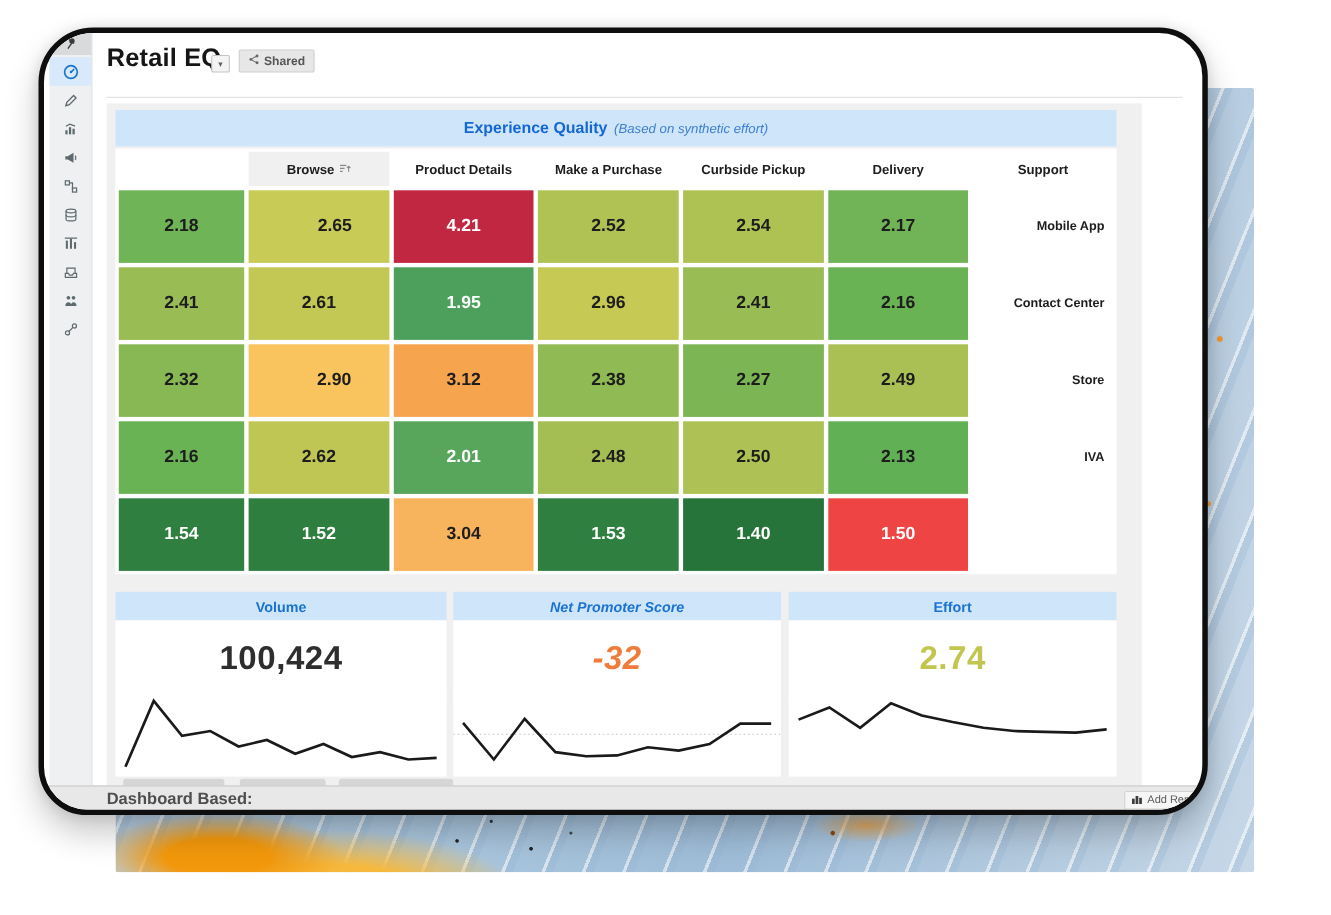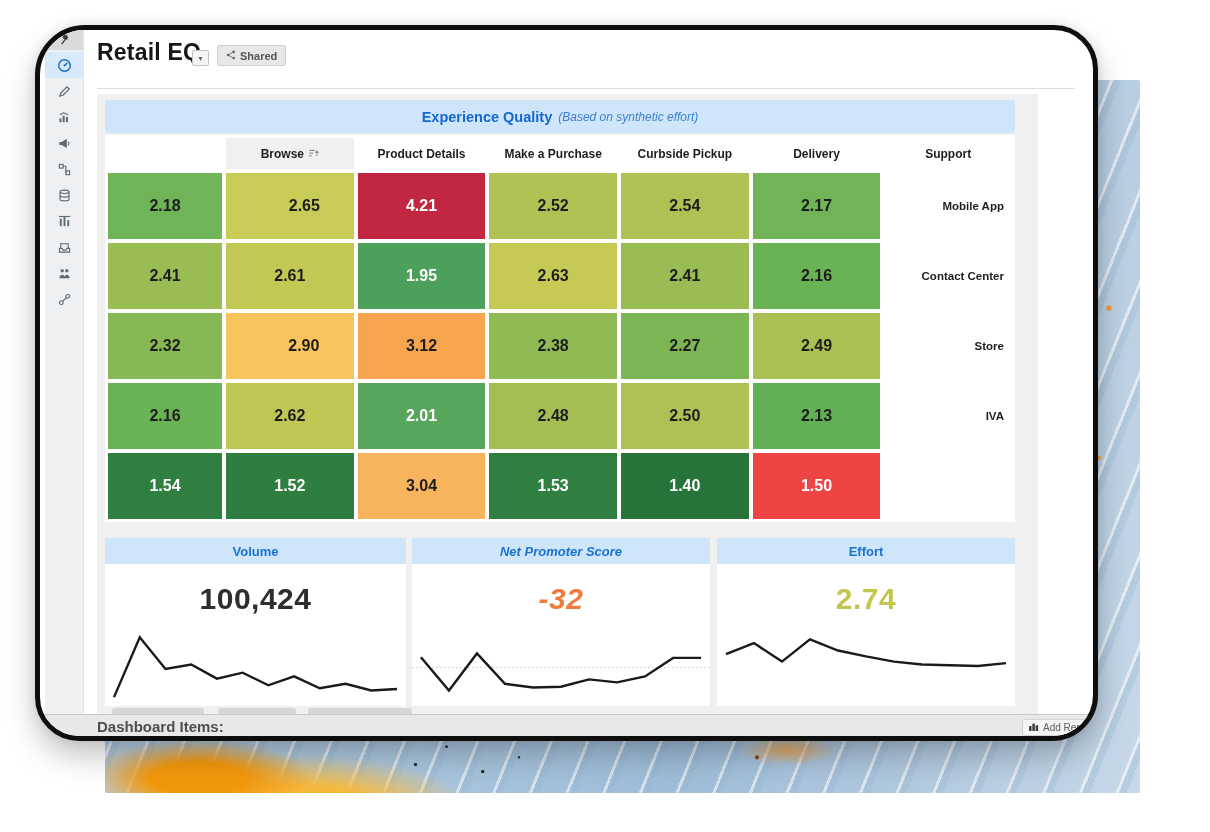--- a/index.html
+++ b/index.html
@@ -226,21 +226,21 @@
         <div class="hm-cell" style="background: rgb(111, 180, 87); color: rgb(29, 29, 29);">2.18</div>
         <div class="hm-cell" style="background: rgb(200, 203, 85); color: rgb(29, 29, 29); padding-left: 29px;">2.65</div>
         <div class="hm-cell" style="background: rgb(194, 39, 66); color: rgb(255, 255, 255);">4.21</div>
         <div class="hm-cell" style="background: rgb(177, 194, 84); color: rgb(29, 29, 29);">2.52</div>
         <div class="hm-cell" style="background: rgb(173, 194, 83); color: rgb(29, 29, 29);">2.54</div>
         <div class="hm-cell" style="background: rgb(112, 180, 87); color: rgb(29, 29, 29);">2.17</div>
         <div class="hm-rowlabel">Mobile App</div>
         <div class="hm-cell" style="background: rgb(154, 188, 85); color: rgb(29, 29, 29);">2.41</div>
         <div class="hm-cell" style="background: rgb(195, 200, 84); color: rgb(29, 29, 29);">2.61</div>
         <div class="hm-cell" style="background: rgb(77, 160, 91); color: rgb(255, 255, 255);">1.95</div>
-        <div class="hm-cell" style="background: rgb(198, 201, 84); color: rgb(29, 29, 29);">2.63</div>
+        <div class="hm-cell" style="background: rgb(198, 201, 84); color: rgb(29, 29, 29);">2.96</div>
         <div class="hm-cell" style="background: rgb(154, 188, 85); color: rgb(29, 29, 29);">2.41</div>
         <div class="hm-cell" style="background: rgb(106, 179, 85); color: rgb(29, 29, 29);">2.16</div>
         <div class="hm-rowlabel">Contact Center</div>
         <div class="hm-cell" style="background: rgb(136, 184, 84); color: rgb(29, 29, 29);">2.32</div>
         <div class="hm-cell" style="background: rgb(249, 196, 94); color: rgb(29, 29, 29); padding-left: 28px;">2.90</div>
         <div class="hm-cell" style="background: rgb(247, 164, 78); color: rgb(29, 29, 29);">3.12</div>
         <div class="hm-cell" style="background: rgb(144, 186, 84); color: rgb(29, 29, 29);">2.38</div>
         <div class="hm-cell" style="background: rgb(124, 181, 84); color: rgb(29, 29, 29);">2.27</div>
         <div class="hm-cell" style="background: rgb(171, 192, 84); color: rgb(29, 29, 29);">2.49</div>
         <div class="hm-rowlabel">Store</div>
@@ -289,21 +289,21 @@
         </svg>
       </div>
       <div class="spark-panel" style="left: 620px; width: 298px;">
         <svg viewBox="0 0 100 100" preserveAspectRatio="none">
           <polyline points="3.00,30.0 12.40,15.0 21.80,40.0 31.20,10.0 40.60,25.0 50.00,33.0 59.40,40.0 68.80,44.0 78.20,45.0 87.60,46.0 97.00,42.0" fill="none" stroke="#1a1a1a" stroke-width="2.4" vector-effect="non-scaling-stroke" stroke-linejoin="miter"></polyline>
         </svg>
       </div>
     </div>
 
   <div class="bottom-bar">
-    <div class="label">Dashboard Items:</div>
+    <div class="label">Dashboard Based:</div>
     <div class="add-btn">
       <span>
         <svg width="10" height="9" viewBox="0 0 12 11">
             <rect x="0" y="5" width="3" height="6" fill="#3c3c3c"></rect>
             <rect x="4" y="2" width="3" height="9" fill="#3c3c3c"></rect>
             <rect x="8" y="4" width="3" height="7" fill="#3c3c3c"></rect>
           </svg>
       </span>
       <span>Add Report Ele</span>
     </div>

